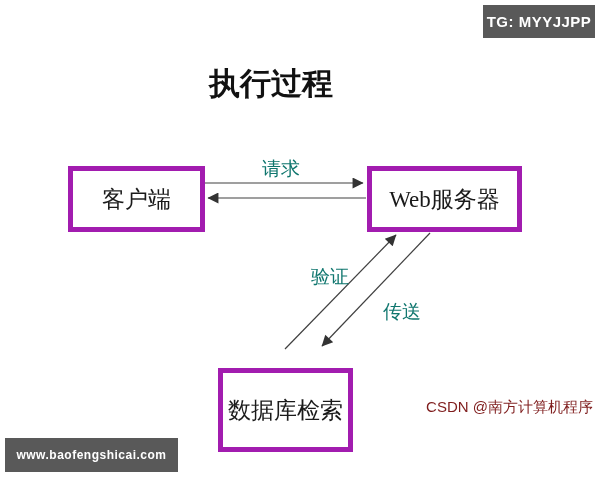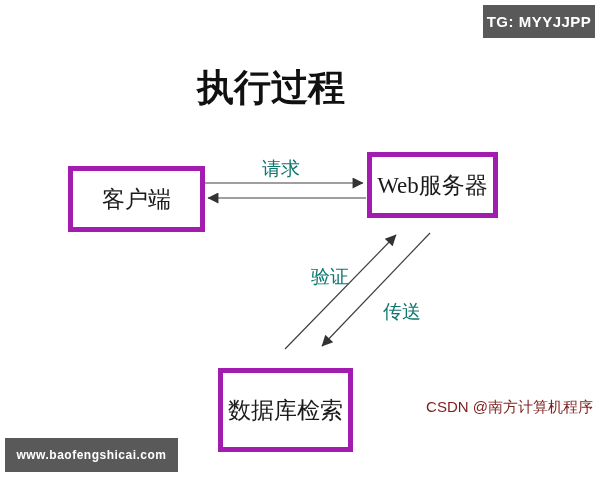--- a/index.html
+++ b/index.html
@@ -25,35 +25,35 @@
     white-space: nowrap;
   }
   .badge-tg { left: 483px; top: 5px; width: 112px; height: 33px; font-size: 15px; }
   .badge-site { left: 5px; top: 438px; width: 173px; height: 34px; font-size: 12px; }
   .title {
     position: absolute;
     left: 151px; top: 63px; width: 240px;
     text-align: center;
     font-family: Liberation Sans, sans-serif;
     font-weight: bold;
-    font-size: 37px;
+    font-size: 31px;
     color: #111111;
   }
   .node {
     position: absolute;
     border: 5px solid #a21caf;
     background: #ffffff;
     display: flex; align-items: center; justify-content: center;
     font-family: "Liberation Serif", "DejaVu Serif", serif;
     font-size: 23px;
     color: #1a1a1a;
     box-sizing: border-box;
   }
   .node-client { left: 68px;  top: 166px; width: 137px; height: 66px; }
-  .node-web    { left: 367px; top: 152px; width: 131px; height: 66px; }
+  .node-web    { left: 367px; top: 166px; width: 155px; height: 66px; }
   .node-db     { left: 218px; top: 368px; width: 135px; height: 84px; }
   .edge-label {
     position: absolute;
     width: 60px;
     text-align: center;
     font-family: "Liberation Serif", "DejaVu Serif", serif;
     font-size: 19px;
     color: #0f766e;
   }
   .label-request  { left: 251px; top: 156px; }

